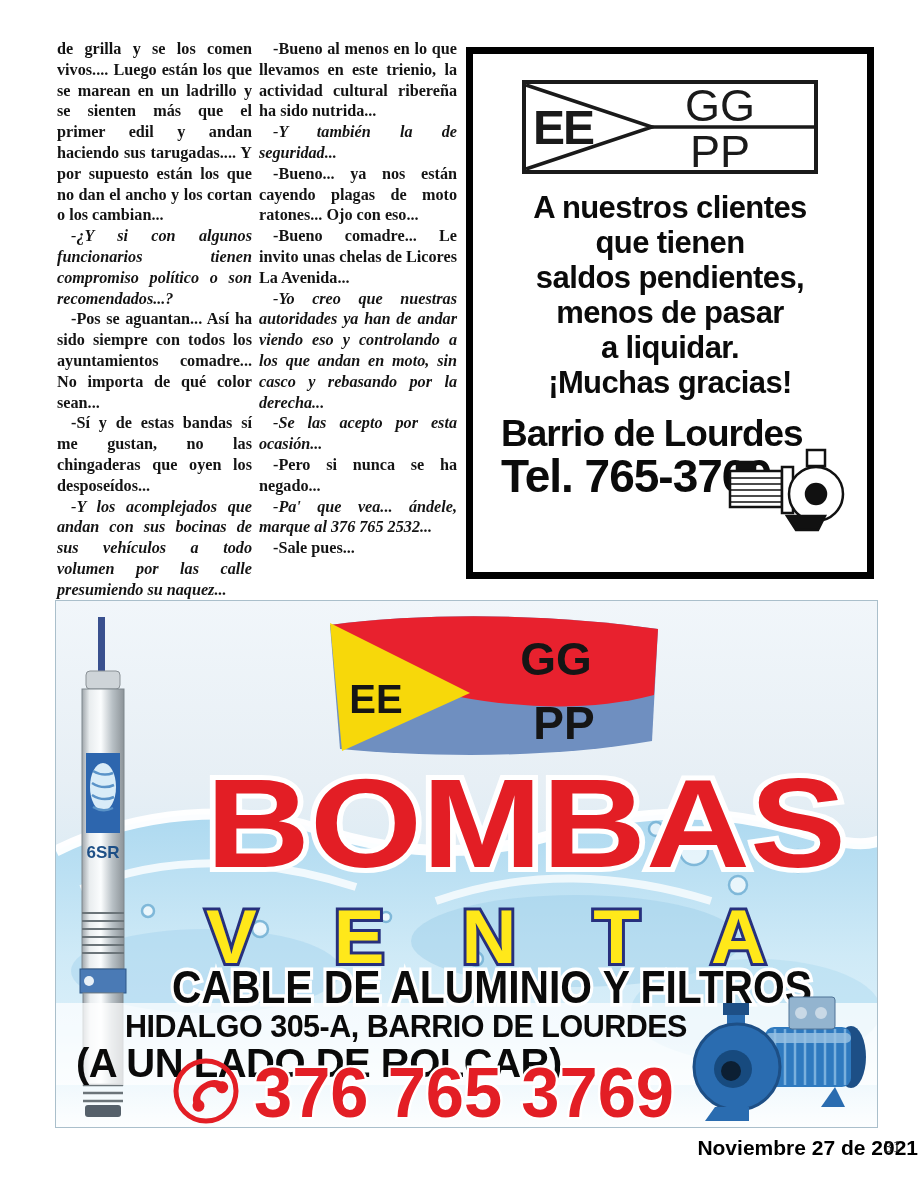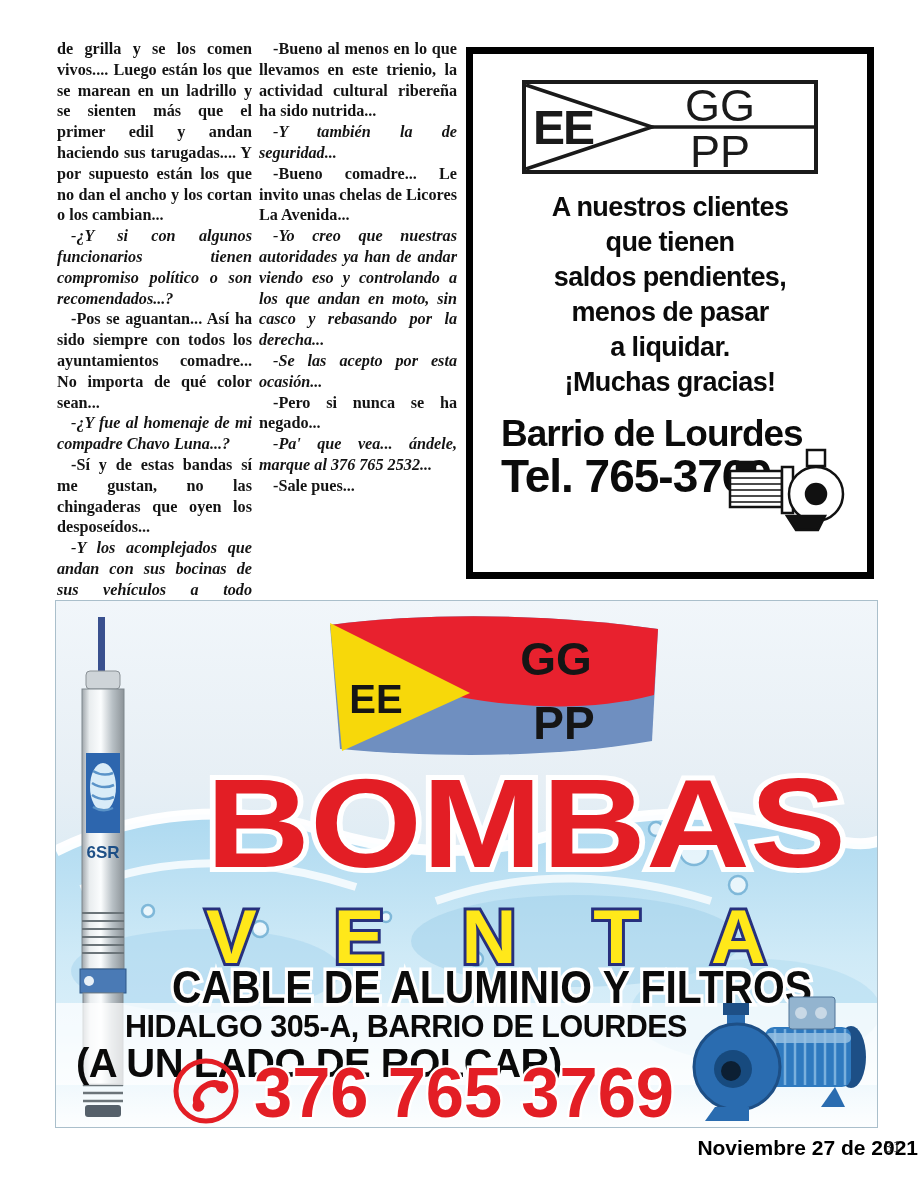--- a/index.html
+++ b/index.html
@@ -14,21 +14,21 @@
         text-align:justify;text-indent:14px;color:#141414;}
   .para.it{font-style:italic;}
   .para.noindent{text-indent:0;}
 
   
   .ad-top{position:absolute;left:466px;top:47px;width:408px;height:532px;
           border:7px solid #000;box-sizing:border-box;background:#fff;
           font-family:"Liberation Sans",sans-serif;color:#0b0b0b;}
   .logo-wrap{width:296px;margin:26px auto 0 auto;}
   .ad-top-msg{margin-top:12px;text-align:center;font-weight:bold;
-              font-size:27px;line-height:35px;letter-spacing:-0.6px;}
+              font-size:31px;line-height:35px;letter-spacing:-0.6px;}
   .ad-top-addr{margin-top:14px;padding-left:28px;position:relative;}
   .addr-l1{font-weight:bold;font-size:46px;line-height:45px;letter-spacing:-1px;}
   .addr-l2{font-weight:bold;font-size:37px;line-height:39px;letter-spacing:-1px;}
   .addr-l3{font-weight:bold;font-size:46px;line-height:47px;letter-spacing:-1px;}
   .pump-bw{position:absolute;right:18px;bottom:36px;width:122px;height:94px;}
 
   
   .ad-bottom{position:absolute;left:55px;top:600px;width:823px;height:528px;
              box-sizing:border-box;border:1px solid #aabfcb;overflow:hidden;
              background:linear-gradient(180deg,#f1f6fa 0%,#e7eff5 34%,#dcebf4 52%,#e2eef6 100%);
@@ -57,27 +57,27 @@
 </style>
 </head>
 <body>
 
 <div class="page">
 
   <div class="col" id="col1">
       <p class="para noindent">de grilla y se los comen vivos.... Luego están los que se marean en un ladrillo y se sienten más que el primer edil y andan haciendo sus tarugadas.... Y por supuesto están los que no dan el ancho y los cortan o los cambian...</p>
       <p class="para it">-¿Y si con algunos funcionarios tienen compromiso político o son recomendados...?</p>
       <p class="para">-Pos se aguantan... Así ha sido siempre con todos los ayuntamientos comadre... No importa de qué color sean...</p>
-      <p class="para it">-¿Y fue al homenaje de mi compadre Chavo Luna...?</p>
       <p class="para">-Sí y de estas bandas sí me gustan, no las chingaderas que oyen los desposeídos...</p>
       <p class="para it">-Y los acomplejados que andan con sus bocinas de sus vehículos a todo volumen por las calle presumiendo su naquez...</p>
     </div>
   <div class="col" id="col2">
       <p class="para">-Bueno al menos en lo que llevamos en este trienio, la actividad cultural ribereña ha sido nutrida...</p>
       <p class="para it">-Y también la de seguridad...</p>
+      <p class="para">-Bueno... ya nos están cayendo plagas de moto ratones... Ojo con eso...</p>
       <p class="para">-Bueno comadre... Le invito unas chelas de Licores La Avenida...</p>
       <p class="para it">-Yo creo que nuestras autoridades ya han de andar viendo eso y controlando a los que andan en moto, sin casco y rebasando por la derecha...</p>
       <p class="para it">-Se las acepto por esta ocasión...</p>
       <p class="para">-Pero si nunca se ha negado...</p>
       <p class="para it">-Pa' que vea... ándele, marque al 376 765 2532...</p>
       <p class="para">-Sale pues...</p>
     </div>
 
   <div class="ad-top">
     <div class="logo-wrap">

